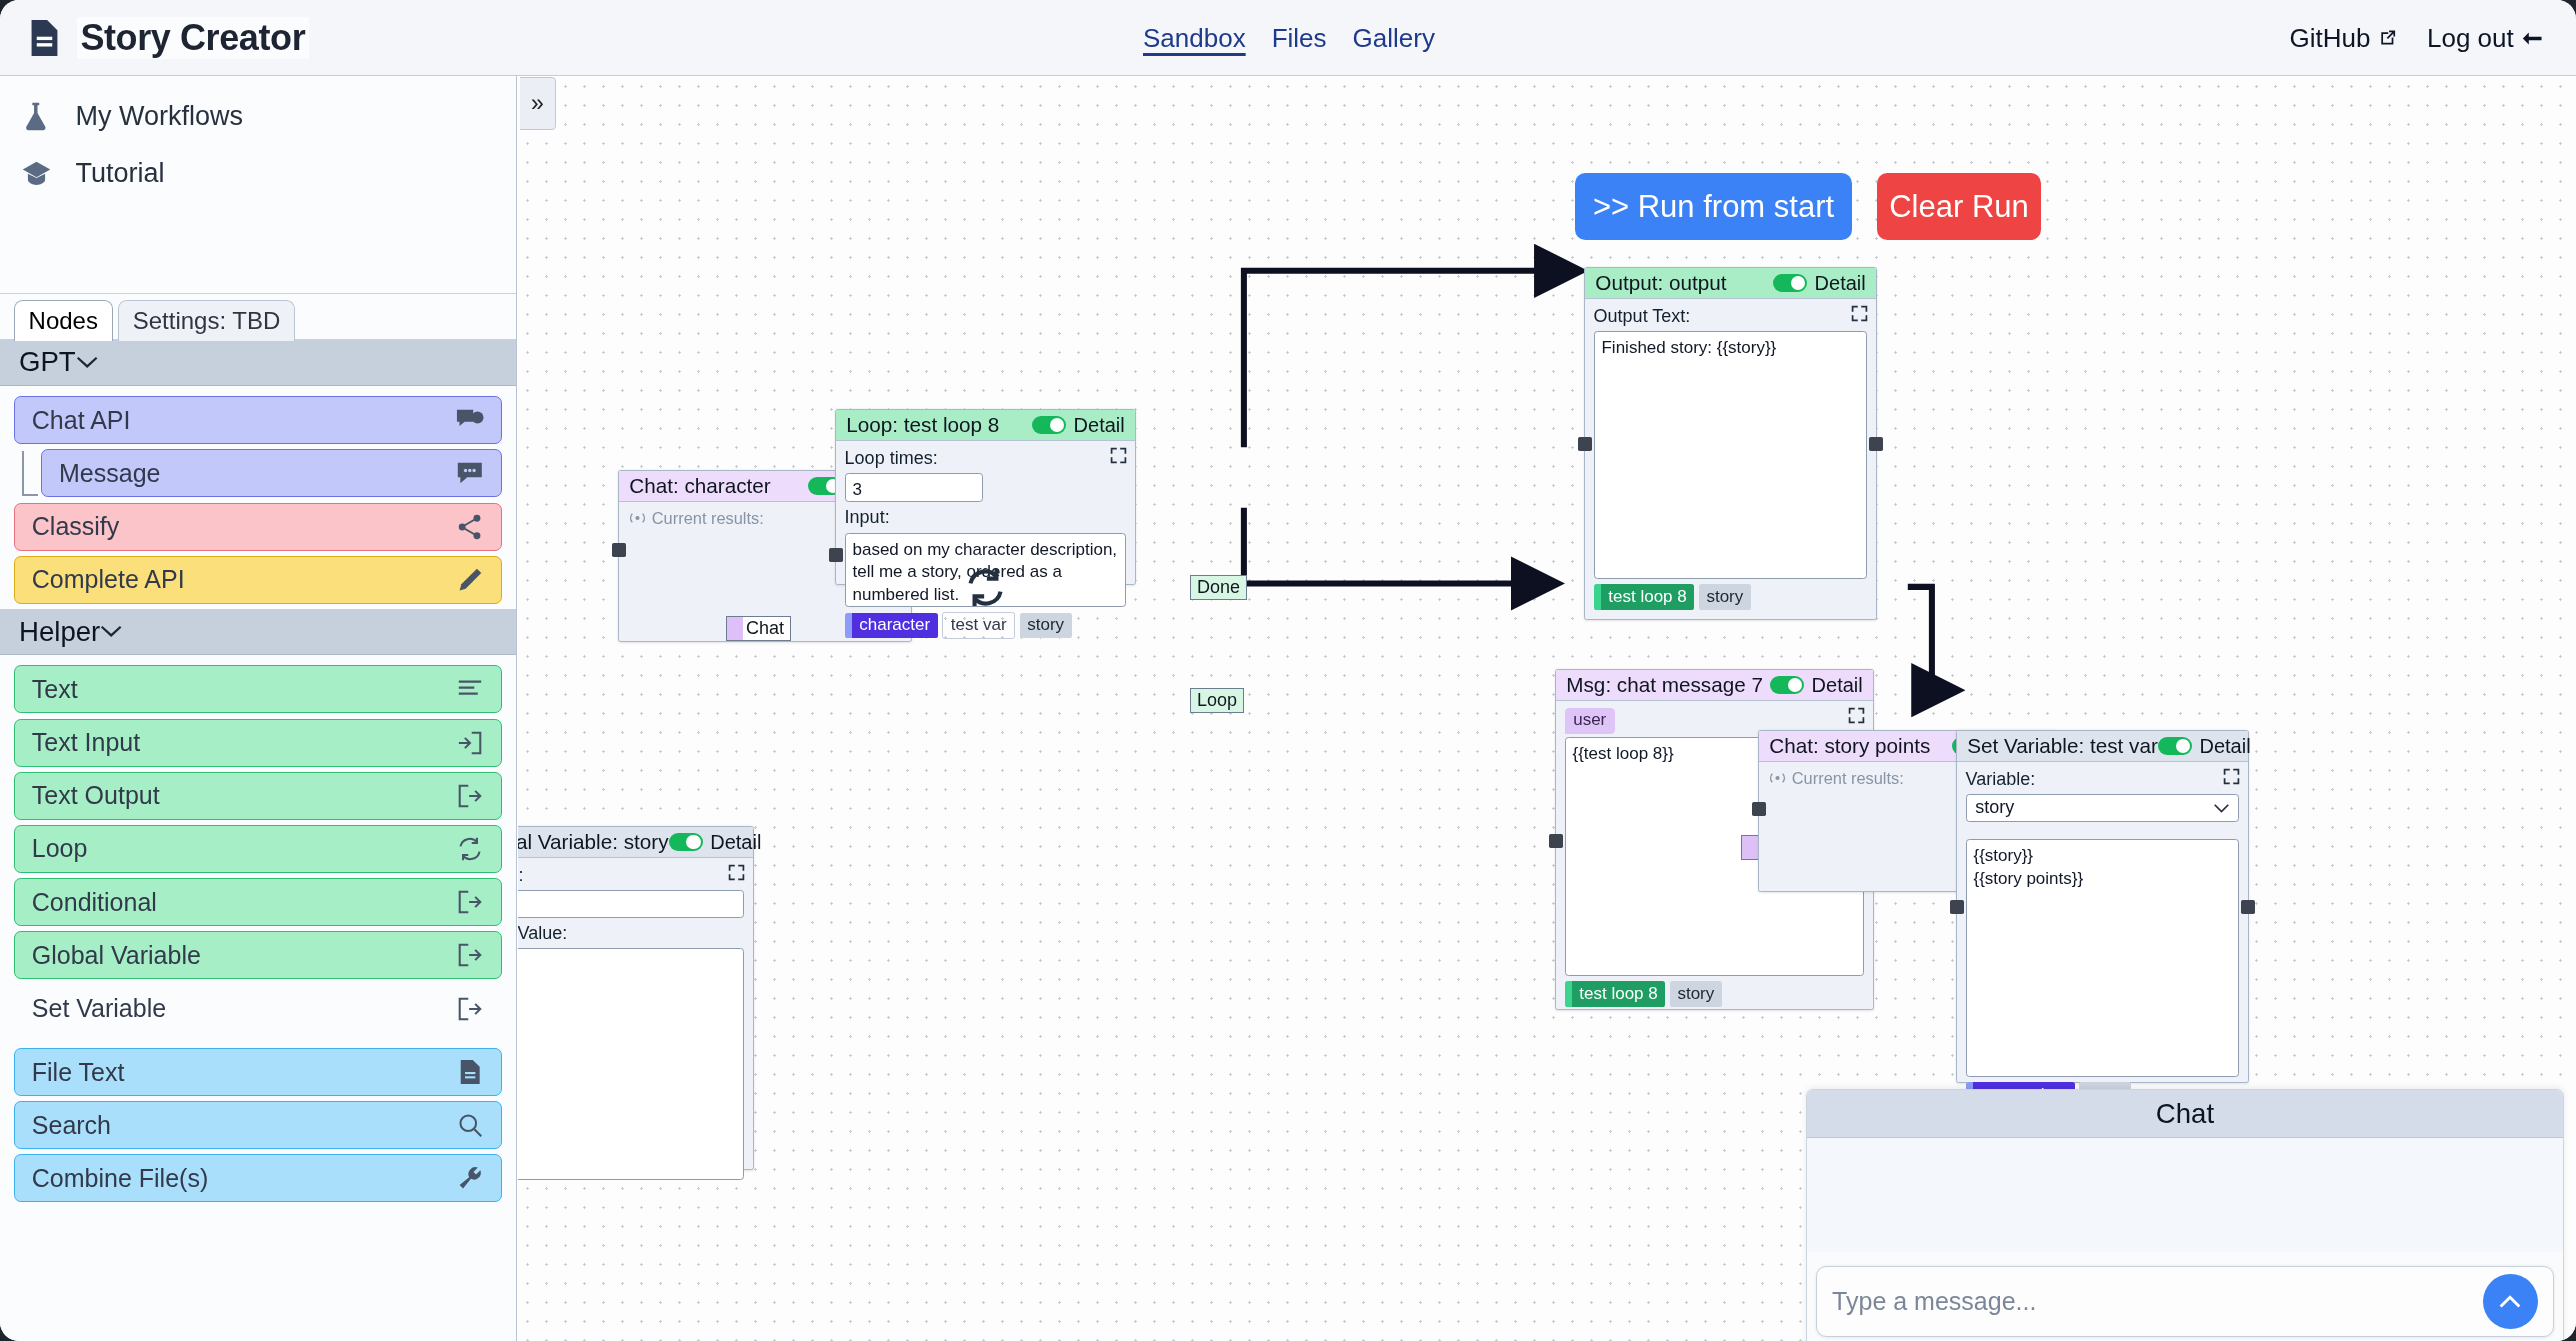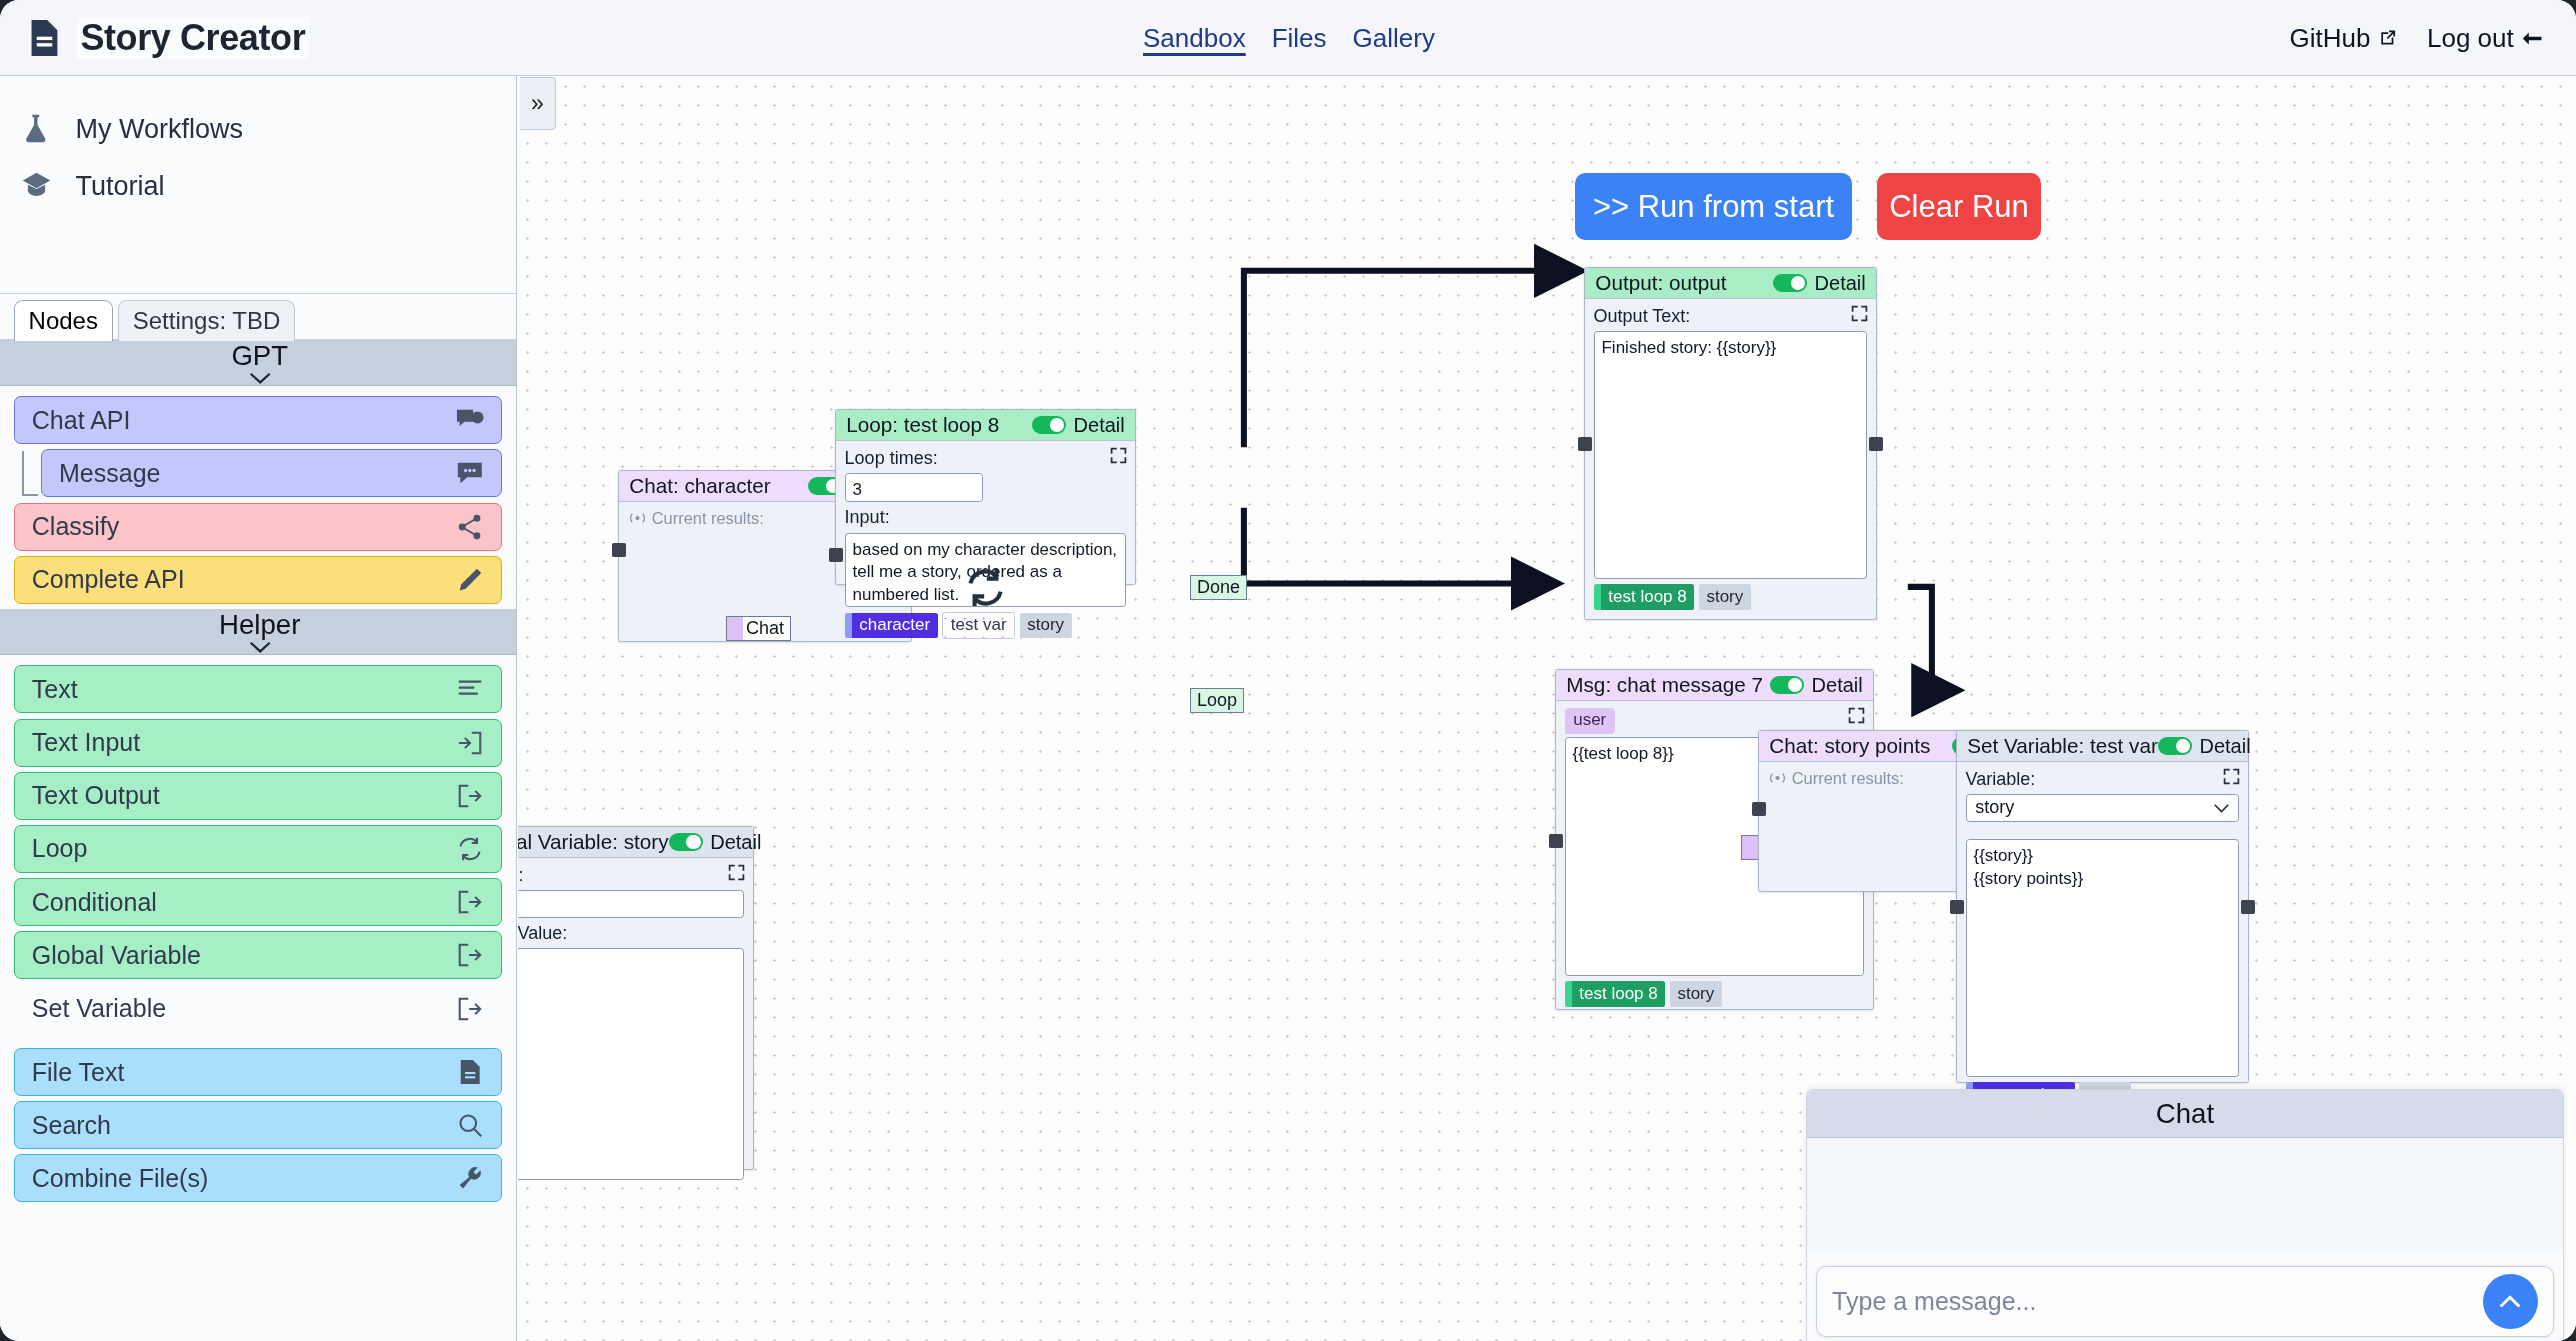--- a/index.html
+++ b/index.html
@@ -47,21 +47,21 @@
 
   
   .sidebar {
     position: absolute; left: 0; top: 76px; width: 517px; height: 1266px;
     background: #fbfcfe;
     border-right: 1.7px solid #b9c4d2;
     display: flex; flex-direction: column;
   }
   .side-links { padding: 12px 0 6.9px 0; border-bottom: 1.7px solid #c9d2de; }
   .side-link {
-    display: flex; align-items: flex-end; gap: 22.4px;
+    display: flex; align-items: center; gap: 22.4px;
     height: 57px; padding-left: 19px; cursor: pointer;
   }
   .side-link-label { font-size: 27px; color: #27303f; }
   .side-link .ico { width: 34px; height: 34px; display: flex; align-items: center; justify-content: center; color: #5b6b84; }
   .side-spacer { height: 84px; }
 
   .tabs {
     display: flex; align-items: flex-end; gap: 5.2px;
     padding-left: 13.8px; height: 46px;
     border-bottom: 1.7px solid #c9d2de;
@@ -74,21 +74,20 @@
     font-size: 24px; color: #334; background: #eef2f7; cursor: pointer;
     position: relative; top: 1.7px;
   }
   .tab.active { background: #ffffff; color: #000; font-weight: 400; border-color: #9aa7b8; }
 
   .palette { flex: 1; overflow: hidden; padding-bottom: 5.2px; }
   .group-header {
     height: 46px; background: #c6d0dd; border-bottom: 0.9px solid #aab7c7;
     display: flex; align-items: center; justify-content: flex-start;
     padding: 0 15.5px 0 19px;
-    flex-direction: column;
   }
   .group-header .gname { font-size: 27.6px; color: #0d1420; font-weight: 400; }
   .chev { width: 22.4px; height: 13px; }
   .node-list { padding: 5.2px 0 0 0; background: #fbfcfe; }
   .pal-item {
     margin: 5.2px 13.8px; height: 48px;
     border: 1.7px solid #888; border-radius: 6.9px;
     display: flex; align-items: center; justify-content: space-between;
     padding: 0 17px; cursor: grab;
   }

